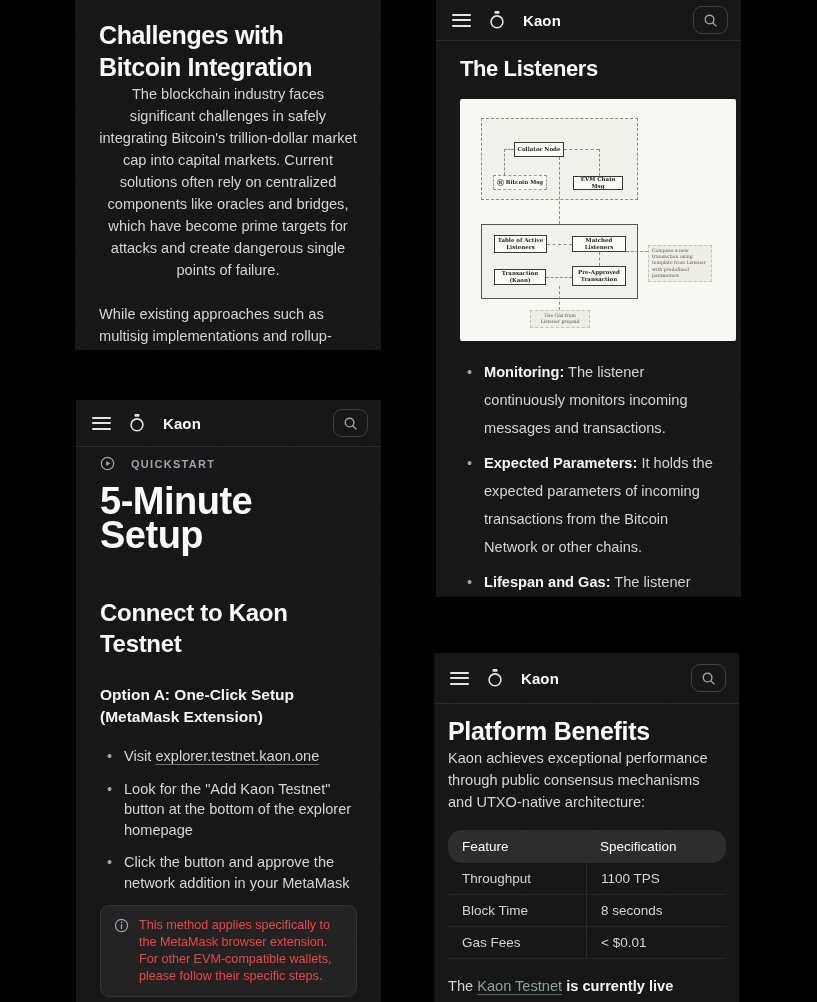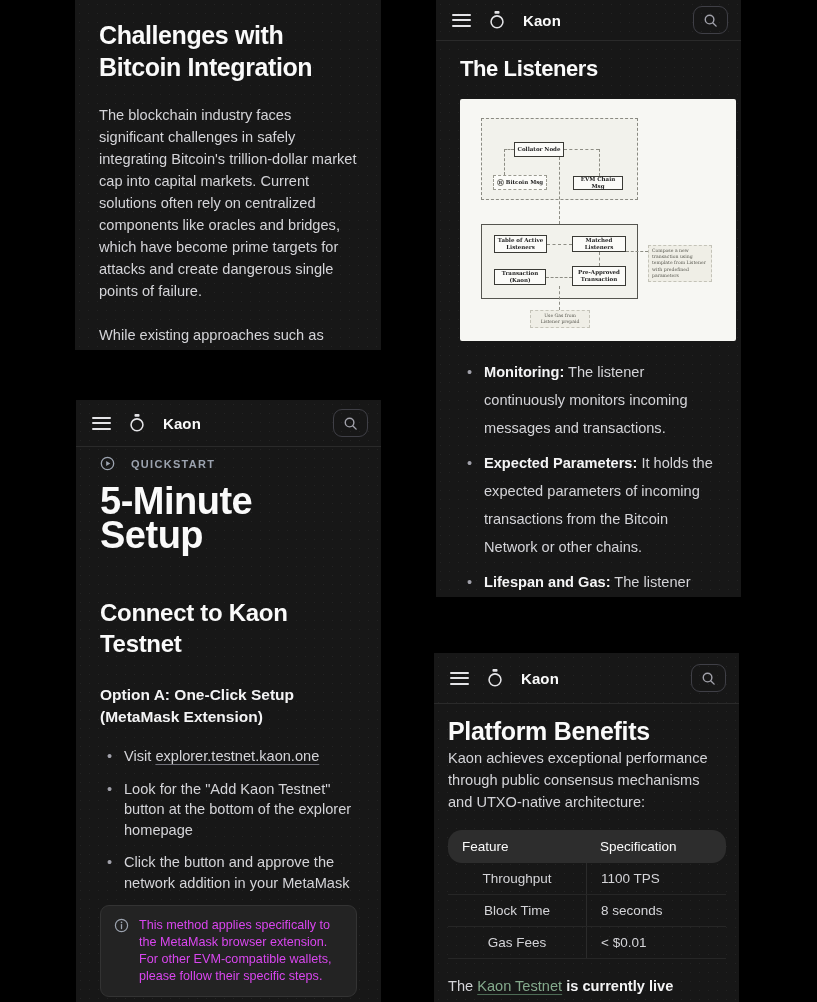--- a/index.html
+++ b/index.html
@@ -57,35 +57,35 @@
   .blist li { position:relative; padding-left:24px; font-size:14.6px; color:#d4d4d8; }
   .blist li::before { content:"•"; position:absolute; left:7px; top:0; color:#a1a1aa; }
   .blist-qs li { line-height:20.5px; margin-bottom:12px; }
   .blist-ls li { line-height:28px; margin-bottom:7px; }
 
   
   .note {
     margin-top:10px; background:#232323; border:1px solid #333; border-radius:9px;
     padding:11px 13px; display:flex; gap:10px;
   }
-  .note .note-text { font-size:12.6px; line-height:17px; color:#d946ef; }
+  .note .note-text { font-size:12.6px; line-height:17px; color:#ef4444; }
   .note svg { flex:0 0 auto; margin-top:1px; }
 
   
   .spec-table { margin-top:17px; width:278px; }
   .spec-head {
     display:flex; background:#2d2d2d; border-radius:14px; height:33px; align-items:center;
   }
   .spec-head .cell { color:#fafafa; font-weight:400; }
   .cell { font-size:13.5px; padding:0 14px; }
   .col1 { width:138px; flex:0 0 auto; }
   .col2 { flex:1; }
   .spec-row { display:flex; align-items:center; height:32px; border-bottom:1px solid #262626; }
   .spec-row .col2 { border-left:1px solid #2b2b2b; height:100%; display:flex; align-items:center; }
-  .spec-row .cell { color:#d4d4d8;text-align:center; }
+  .spec-row .cell { color:#d4d4d8; }
 
   
   .diagram {
     position:relative; margin:14px auto 0; width:276px; height:242px;
     background:#f7f7f3; border-radius:2px;
     font-family:"DejaVu Serif","Liberation Serif",serif; color:#1c1c1c;
   }
   .dg-box { position:absolute; display:flex; align-items:center; justify-content:center;
             text-align:center; font-size:5.5px; line-height:1.25; font-weight:700; }
   .dg-region-top { border:1px dashed #8a8a82; background:#f2f2ec; }
@@ -99,21 +99,21 @@
   .dg-line-v { position:absolute; border-left:1px dashed #8d8d84; }
   .btc-ic { display:inline-flex; width:7px; height:7px; border:1px solid #6a6a62; border-radius:50%;
             align-items:center; justify-content:center; font-size:4px; margin-right:2px; flex:0 0 auto; }
 </style>
 </head>
 <body>
 
 <section class="panel" id="panel-challenges">
   <div class="content">
     <h1 class="h-xl" style="margin-top:19px;">Challenges with Bitcoin Integration</h1>
-    <p class="body-text" style="margin-top:21px;">The blockchain industry faces significant challenges in safely integrating Bitcoin's trillion-dollar market cap into capital markets. Current solutions often rely on centralized components like oracles and bridges, which have become prime targets for attacks and create dangerous single points of failure.</p>
+    <p class="body-text" style="text-align:center;">The blockchain industry faces significant challenges in safely integrating Bitcoin's trillion-dollar market cap into capital markets. Current solutions often rely on centralized components like oracles and bridges, which have become prime targets for attacks and create dangerous single points of failure.</p>
     <p class="body-text" style="margin-top:22px;">While existing approaches such as multisig implementations and rollup-based</p>
   </div>
 </section>
 
 <section class="panel" id="panel-quickstart">
   <header class="appbar">
     <div class="menu-btn">
         <span></span>
         <span></span>
         <span></span>

